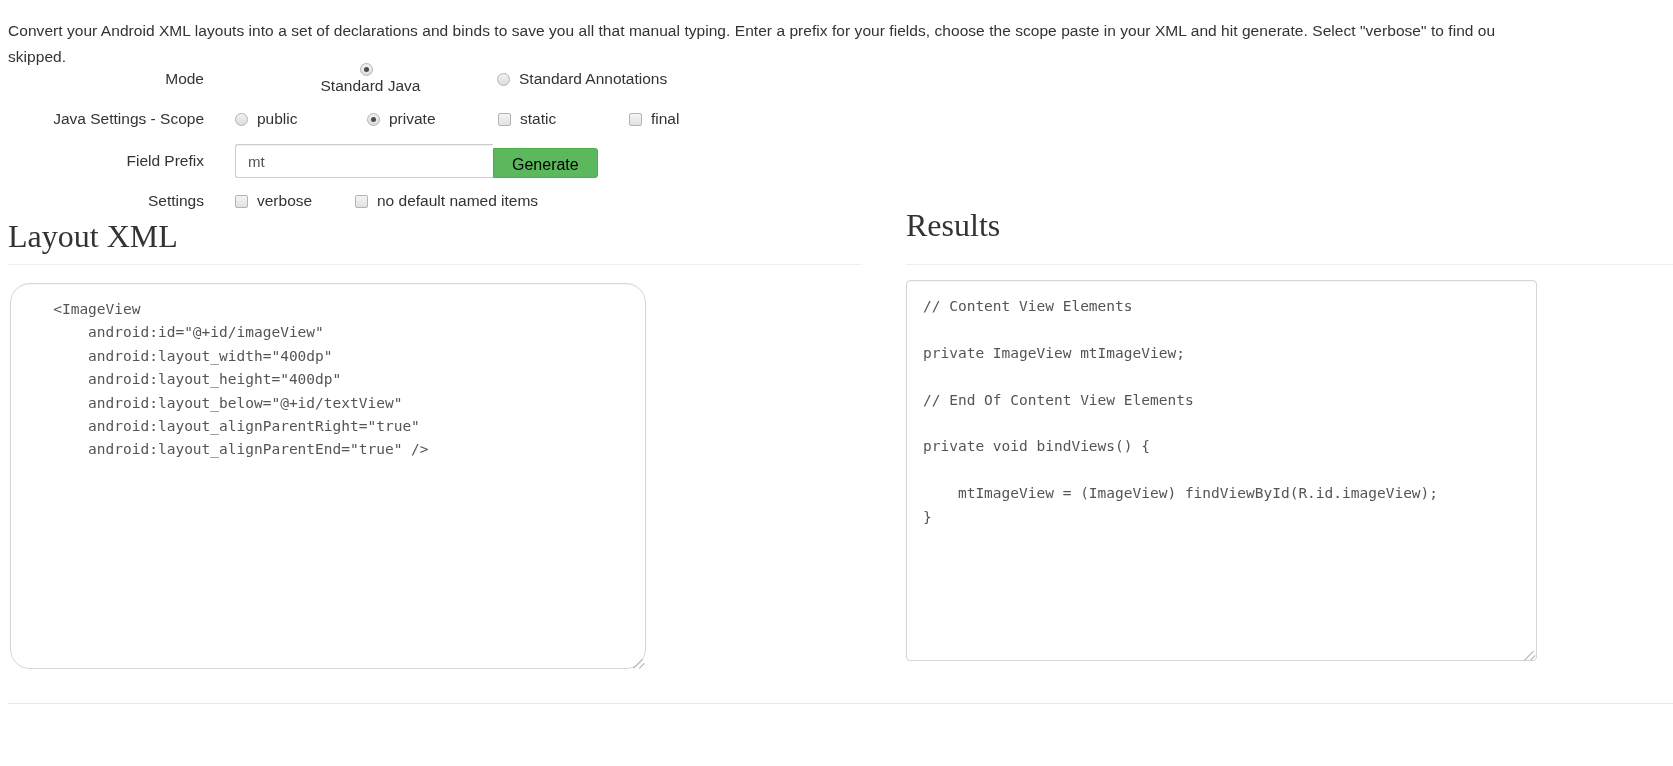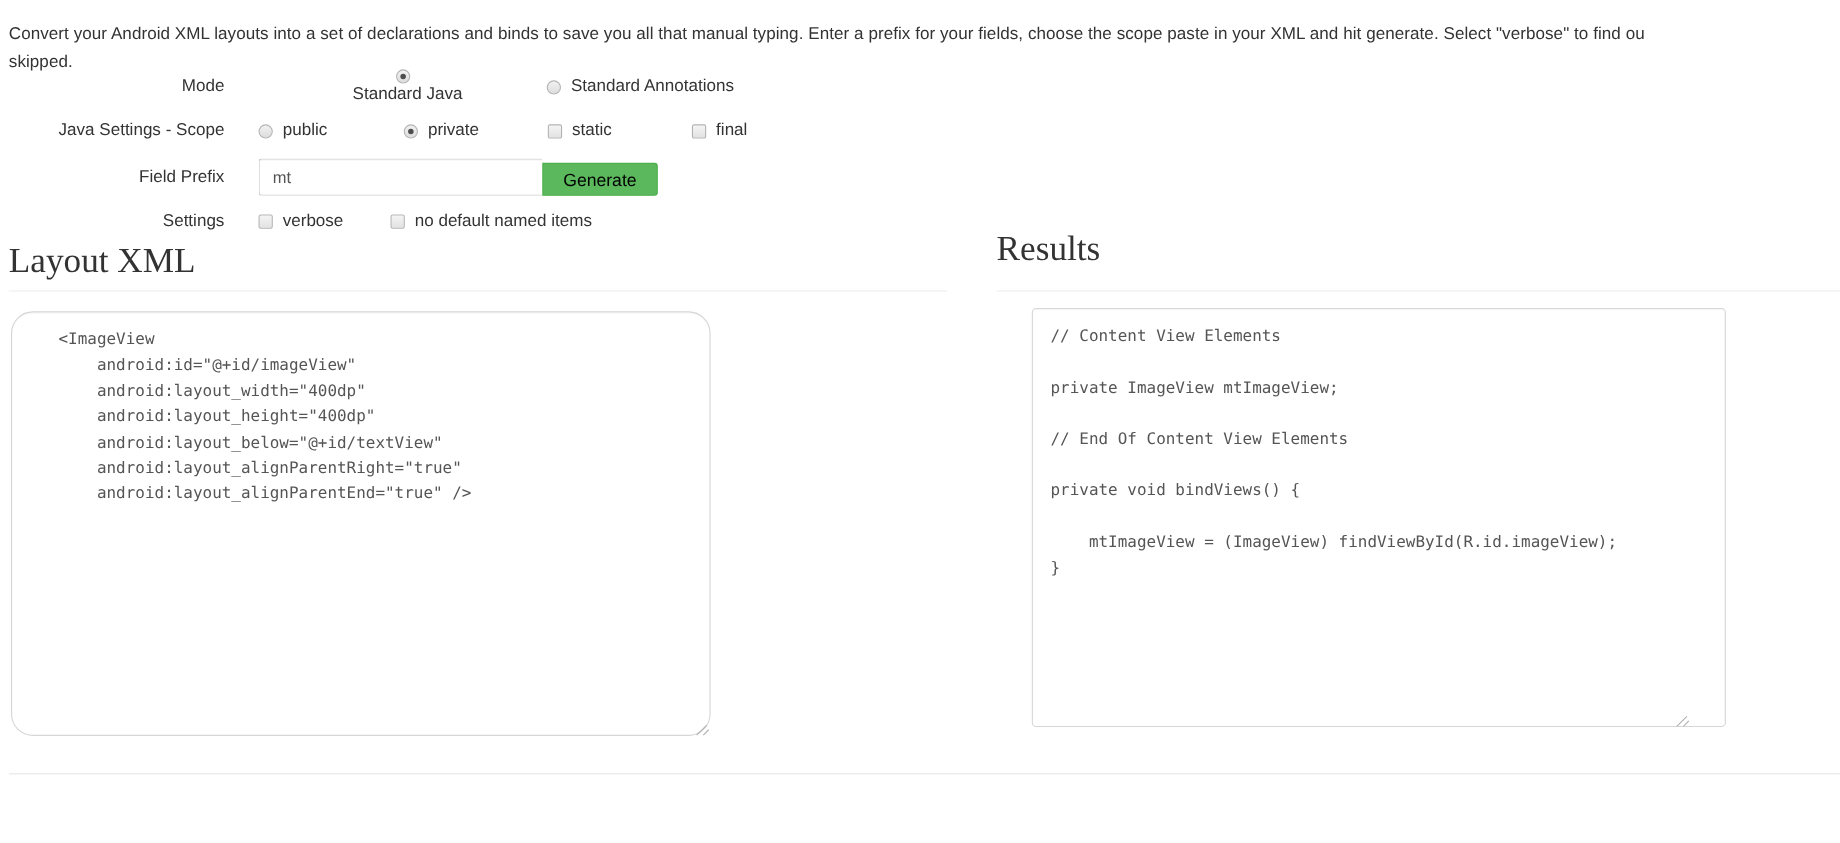--- a/index.html
+++ b/index.html
@@ -192,21 +192,21 @@
     left: 10px;
     top: 283px;
     width: 636px;
     height: 386px;
     resize: none;
     outline: none;
     border-radius: 20px;
   }
 
   #results-box {
-    left: 938px;
+    left: 906px;
     top: 280px;
     width: 631px;
     height: 381px;
   }
 
   
   .grip {
     position: absolute;
     width: 13px;
     height: 13px;

